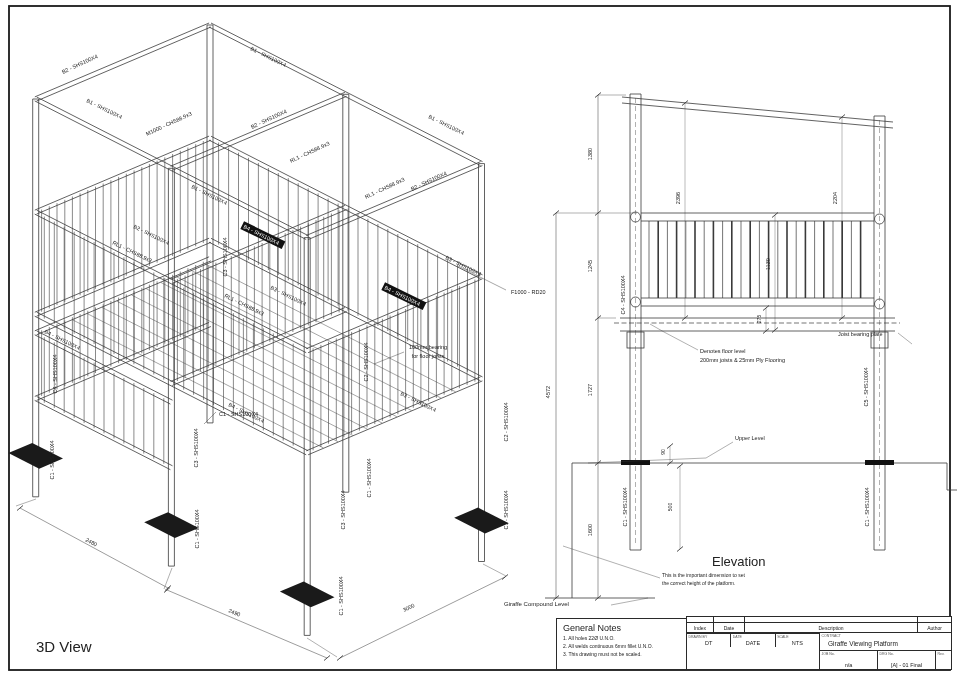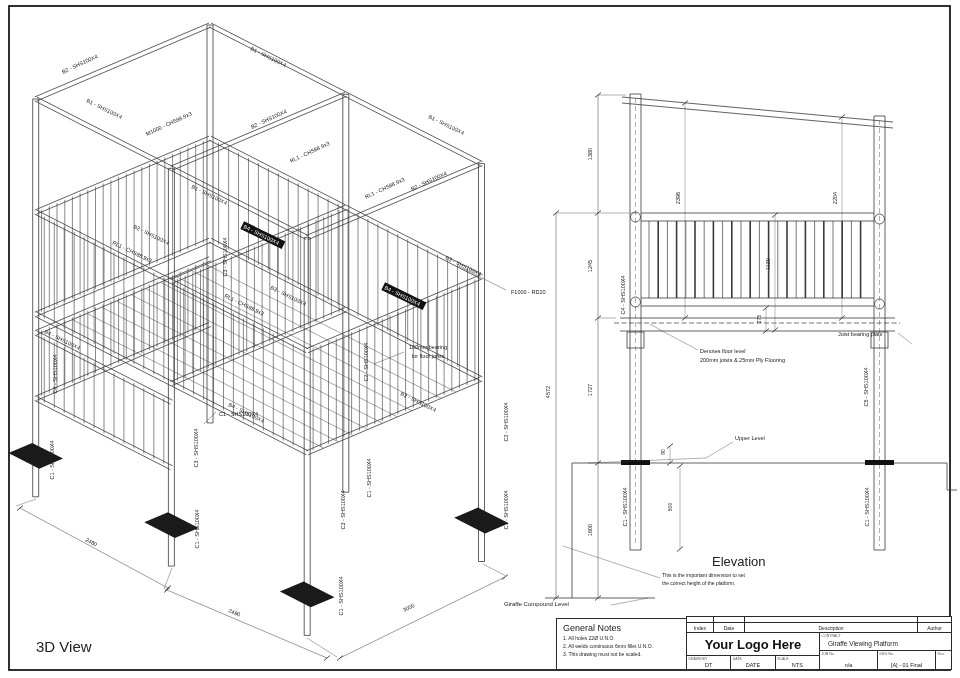--- a/index.html
+++ b/index.html
@@ -594,21 +594,20 @@
       <div class="c w-author"></div>
     </div>
     <div class="tb-row tb-head">
       <div class="c w-index">Index</div>
       <div class="c w-date">Date</div>
       <div class="c w-desc">Description</div>
       <div class="c w-author">Author</div>
     </div>
     <div class="tb-main">
       <div class="tb-left">
-        <div class="logo">Your Logo Here</div>
         <div class="small-row">
           <div class="sc">
             <span class="lbl">DRAWN BY</span>
             <span class="val">DT</span>
           </div>
           <div class="sc">
             <span class="lbl">DATE</span>
             <span class="val">DATE</span>
           </div>
           <div class="sc">

